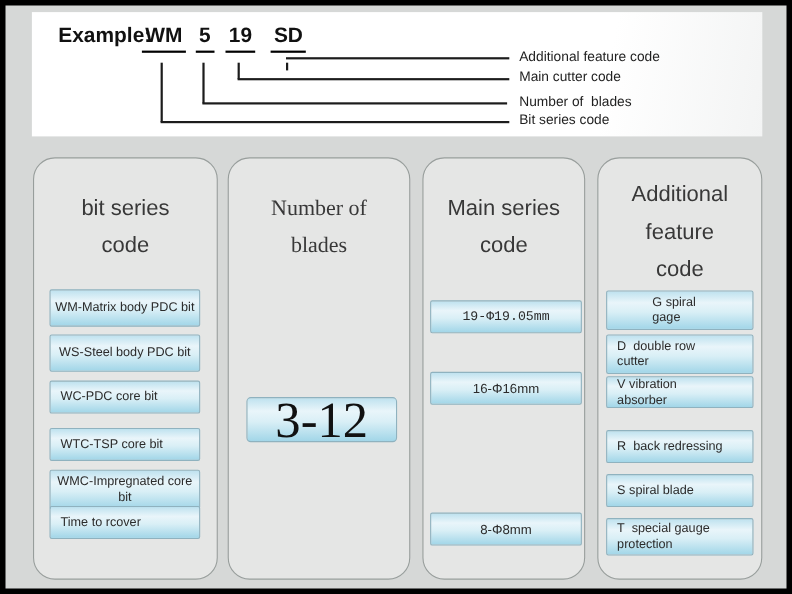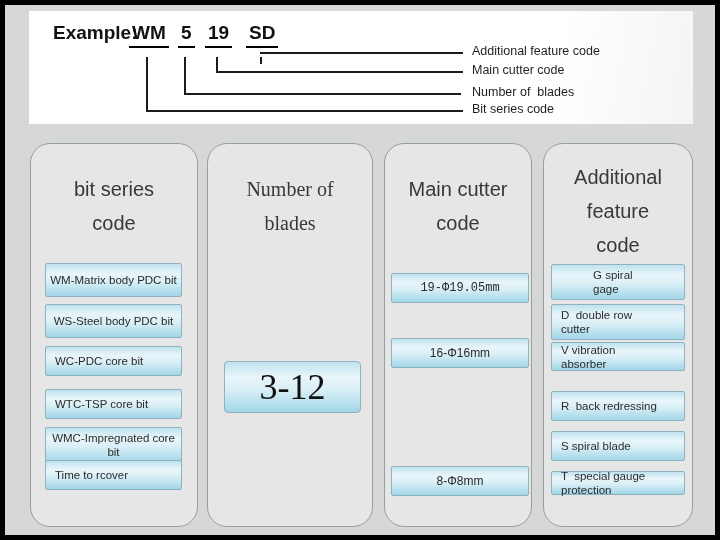--- a/index.html
+++ b/index.html
@@ -61,34 +61,34 @@
   }
   .left   { justify-content:flex-start; padding-left:9px; padding-right:26px; text-align:left; }
   .center { justify-content:center; text-align:center; padding:0 4px; }
 
   .p1 .bbox { left:14px; width:137px; }
   .p1 .i0 { top:119px; height:34px; } .p1 .i1 { top:160px; height:34px; }
   .p1 .i2 { top:202px; height:30px; } .p1 .i3 { top:245px; height:30px; }
   .p1 .i4 { top:283px; height:36px; } .p1 .i5 { top:316px; height:30px; }
 
   .blades-value {
-    position:absolute; left:16px; top:217px; width:137px; height:52px;
+    position:absolute; left:16px; top:217px; width:137px; height:41px;
     display:flex; align-items:center; justify-content:center;
     background:linear-gradient(to bottom,#bfe2ef 0%,#e9f5fa 30%,#d9eff6 55%,#a2d6e8 100%);
     border:1px solid #8fb2bf; border-radius:4px;
-    font-size:36px; color:#111;
+    font-size:46px; color:#111;
   }
 
   .p3 .bbox { left:6px; width:138px; height:30px; font-size:12px; }
   .p3 .i0 { top:129px;font-family:Liberation Mono, monospace; } .p3 .i1 { top:194px; } .p3 .i2 { top:259px; } .p3 .i3 { top:322px; }
 
   .p4 .bbox { left:7px; width:134px; }
   .p4 .i0 { top:120px; height:36px;padding-left:41px; } .p4 .i1 { top:160px; height:36px; }
   .p4 .i2 { top:198px; height:29px; } .p4 .i3 { top:247px; height:30px; }
-  .p4 .i4 { top:287px; height:30px; } .p4 .i5 { top:327px; height:24px; }
+  .p4 .i4 { top:287px; height:30px; } .p4 .i5 { top:327px; height:34px; }
 </style>
 </head>
 <body>
 
 <div class="frame">
 
   <div class="example-box">
     <div class="example-row">
       <span class="example-prefix">Example:</span>
       <span class="code code-wm">WM</span>
@@ -123,21 +123,21 @@
     <div class="bbox i5 left">Time to rcover</div>
   </div>
 
   <div class="panel p2">
     <div class="panel-title">Number of
 blades</div>
     <div class="blades-value">3-12</div>
   </div>
 
   <div class="panel p3">
-    <div class="panel-title">Main cutter
+    <div class="panel-title">Main series
 code</div>
     <div class="bbox i0 center">19-Φ19.05mm</div>
     <div class="bbox i1 center">16-Φ16mm</div>
     <div class="bbox i3 center">8-Φ8mm</div>
   </div>
 
   <div class="panel p4">
     <div class="panel-title">Additional
 feature
 code</div>

